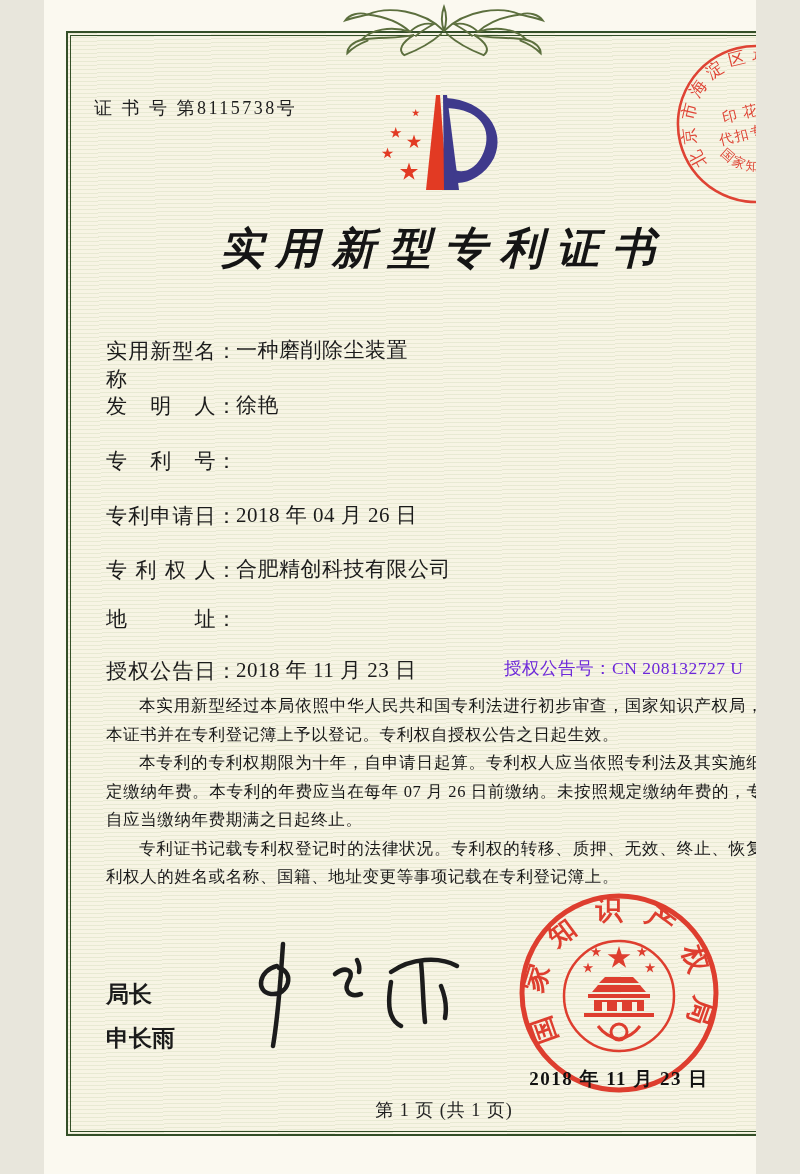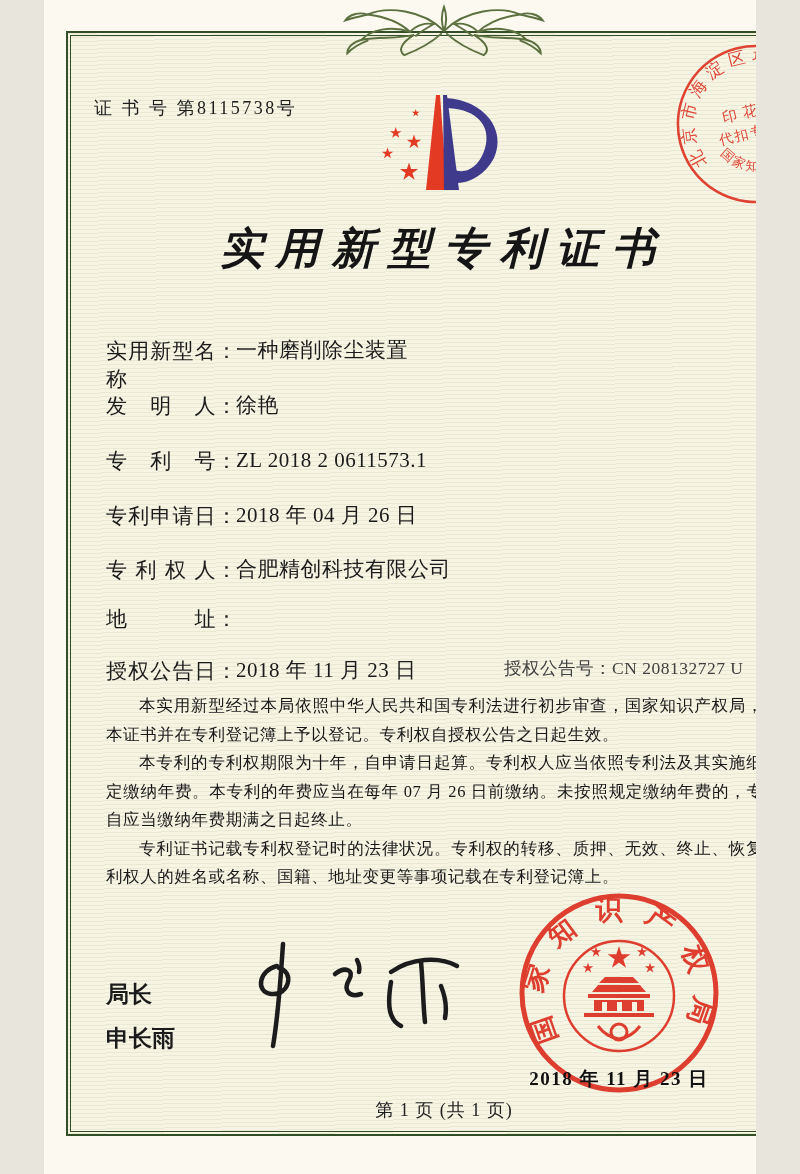--- a/index.html
+++ b/index.html
@@ -14,21 +14,21 @@
   .ornament{position:absolute;left:275px;top:2px;width:250px;height:58px;z-index:5;}
   .certno{position:absolute;left:50px;top:96px;font-size:18px;letter-spacing:2.5px;color:#1d1d1d;z-index:4;}
   .logo{position:absolute;left:330px;top:92px;width:135px;height:105px;z-index:3;}
   .stamp{position:absolute;left:628px;top:40px;width:168px;height:168px;transform:rotate(-14deg);z-index:6;opacity:0.92;}
   .title{position:absolute;left:0;top:220px;width:800px;text-align:center;font-size:43px;font-weight:bold;
     letter-spacing:13px;color:#151515;z-index:4;font-style:italic;}
   .row{position:absolute;left:62px;display:flex;align-items:flex-start;font-size:21px;color:#1b1b1b;letter-spacing:0.5px;z-index:4;}
   .flabel{display:inline-block;width:110px;text-align:justify;text-align-last:justify;}
   .colon{display:inline-block;width:20px;}
   .fvalue{display:inline-block;max-width:505px;line-height:26px;}
-  .grantno{position:absolute;left:460px;top:656px;font-size:17.5px;color:#404040;letter-spacing:0.5px;z-index:4;}
+  .grantno{position:absolute;left:460px;top:656px;font-size:17.5px;color:#6d28d9;letter-spacing:0.5px;z-index:4;}
   .paras{position:absolute;left:62px;top:692px;width:692px;font-size:16.5px;line-height:28.5px;
     text-align:justify;color:#181818;letter-spacing:0.6px;z-index:4;}
   .paras p{margin:0;text-indent:2em;}
   .director{position:absolute;left:62px;top:974px;font-family:Liberation Mono, monospace;
     font-weight:600;font-size:23px;line-height:44px;color:#1b1b1b;z-index:4;}
   .signature{position:absolute;left:195px;top:938px;width:235px;height:118px;z-index:5;}
   .seal{position:absolute;left:470px;top:888px;width:210px;height:210px;z-index:4;opacity:0.95;}
   .seal-date{position:absolute;left:462px;top:1066px;width:226px;text-align:center;font-size:19px;
     letter-spacing:1.5px;color:#111;font-weight:bold;z-index:6;}
   .footer{position:absolute;left:0;top:1098px;width:800px;text-align:center;font-size:18px;color:#222;z-index:4;letter-spacing:1px;}
@@ -97,21 +97,20 @@
     <span class="fvalue">一种磨削除尘装置</span>
   </div>
   <div class="row" style="top:392px">
     <span class="flabel">发明人</span>
     <span class="colon">：</span>
     <span class="fvalue">徐艳</span>
   </div>
   <div class="row" style="top:447px">
     <span class="flabel">专利号</span>
     <span class="colon">：</span>
-    <span class="fvalue">ZL 2018 2 0611573.1</span>
   </div>
   <div class="row" style="top:502px">
     <span class="flabel">专利申请日</span>
     <span class="colon">：</span>
     <span class="fvalue">2018 年 04 月 26 日</span>
   </div>
   <div class="row" style="top:556px">
     <span class="flabel">专利权人</span>
     <span class="colon">：</span>
     <span class="fvalue">合肥精创科技有限公司</span>

